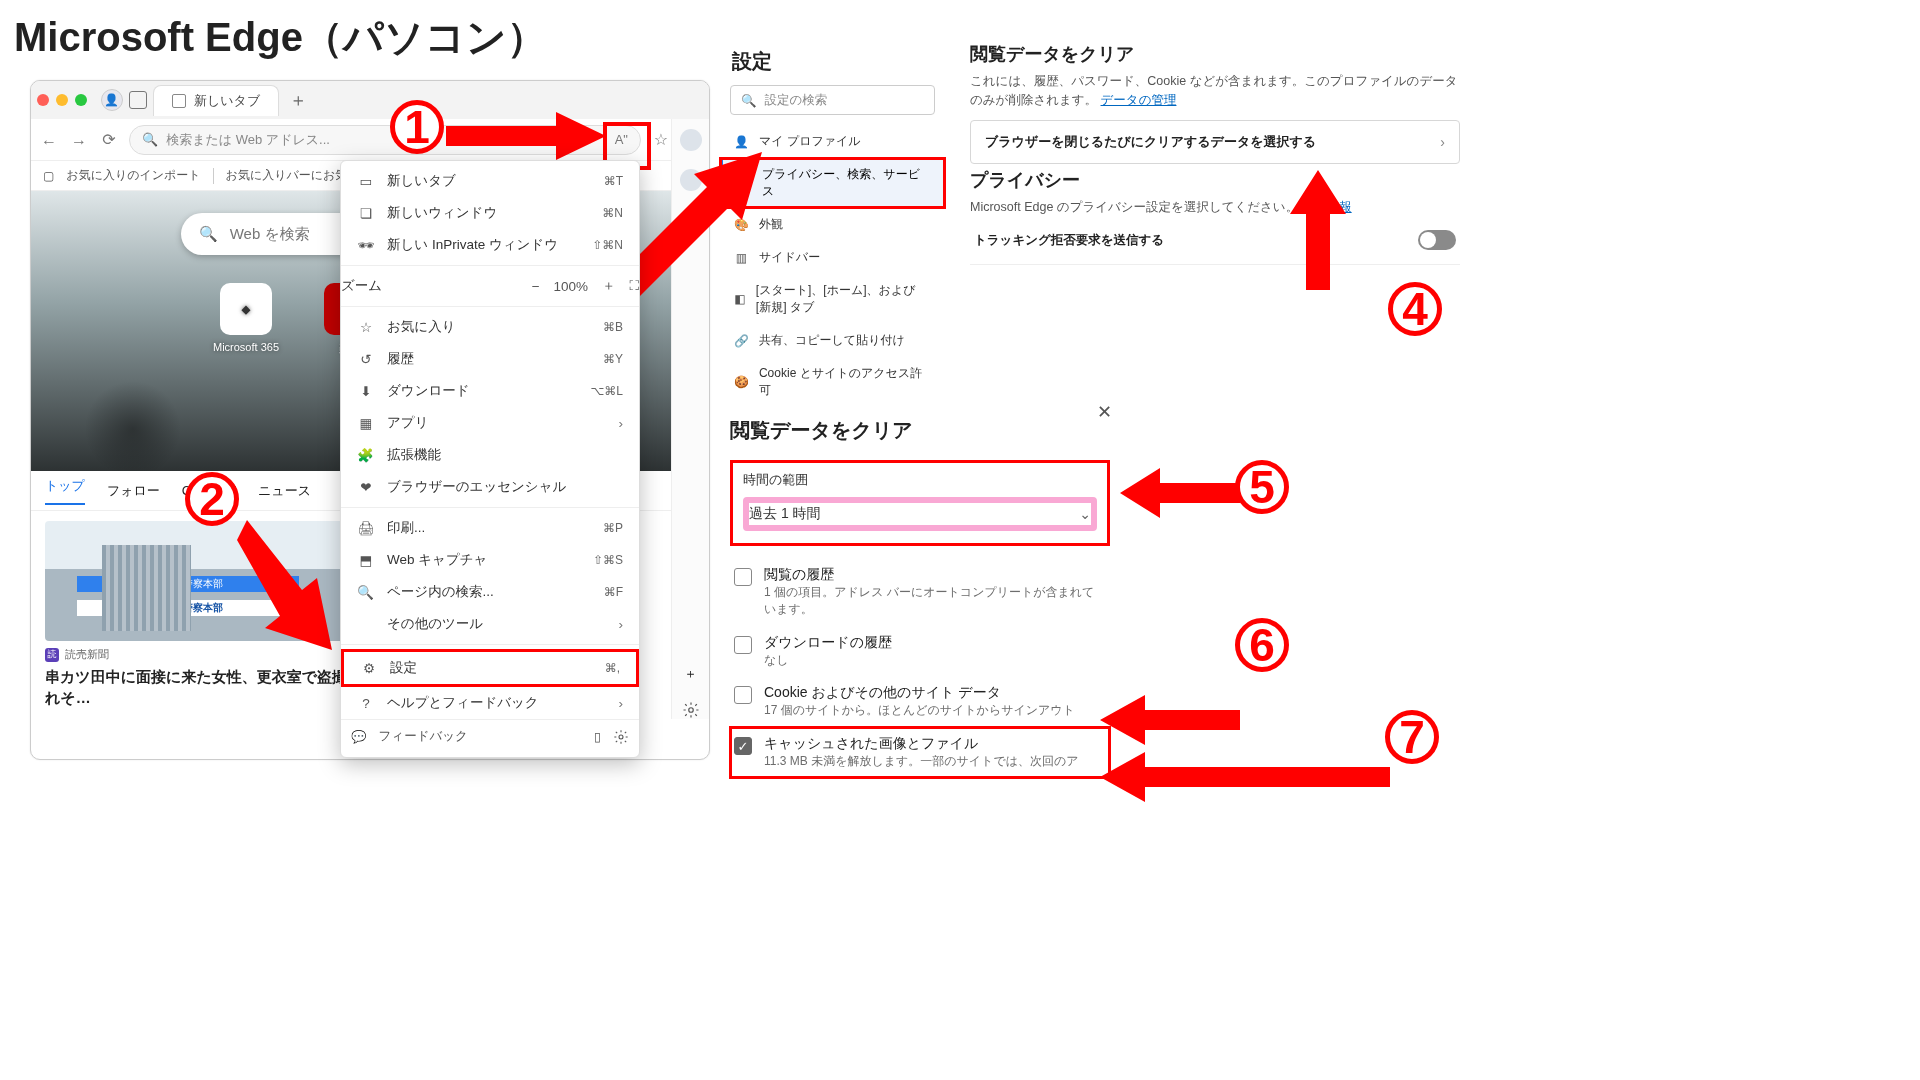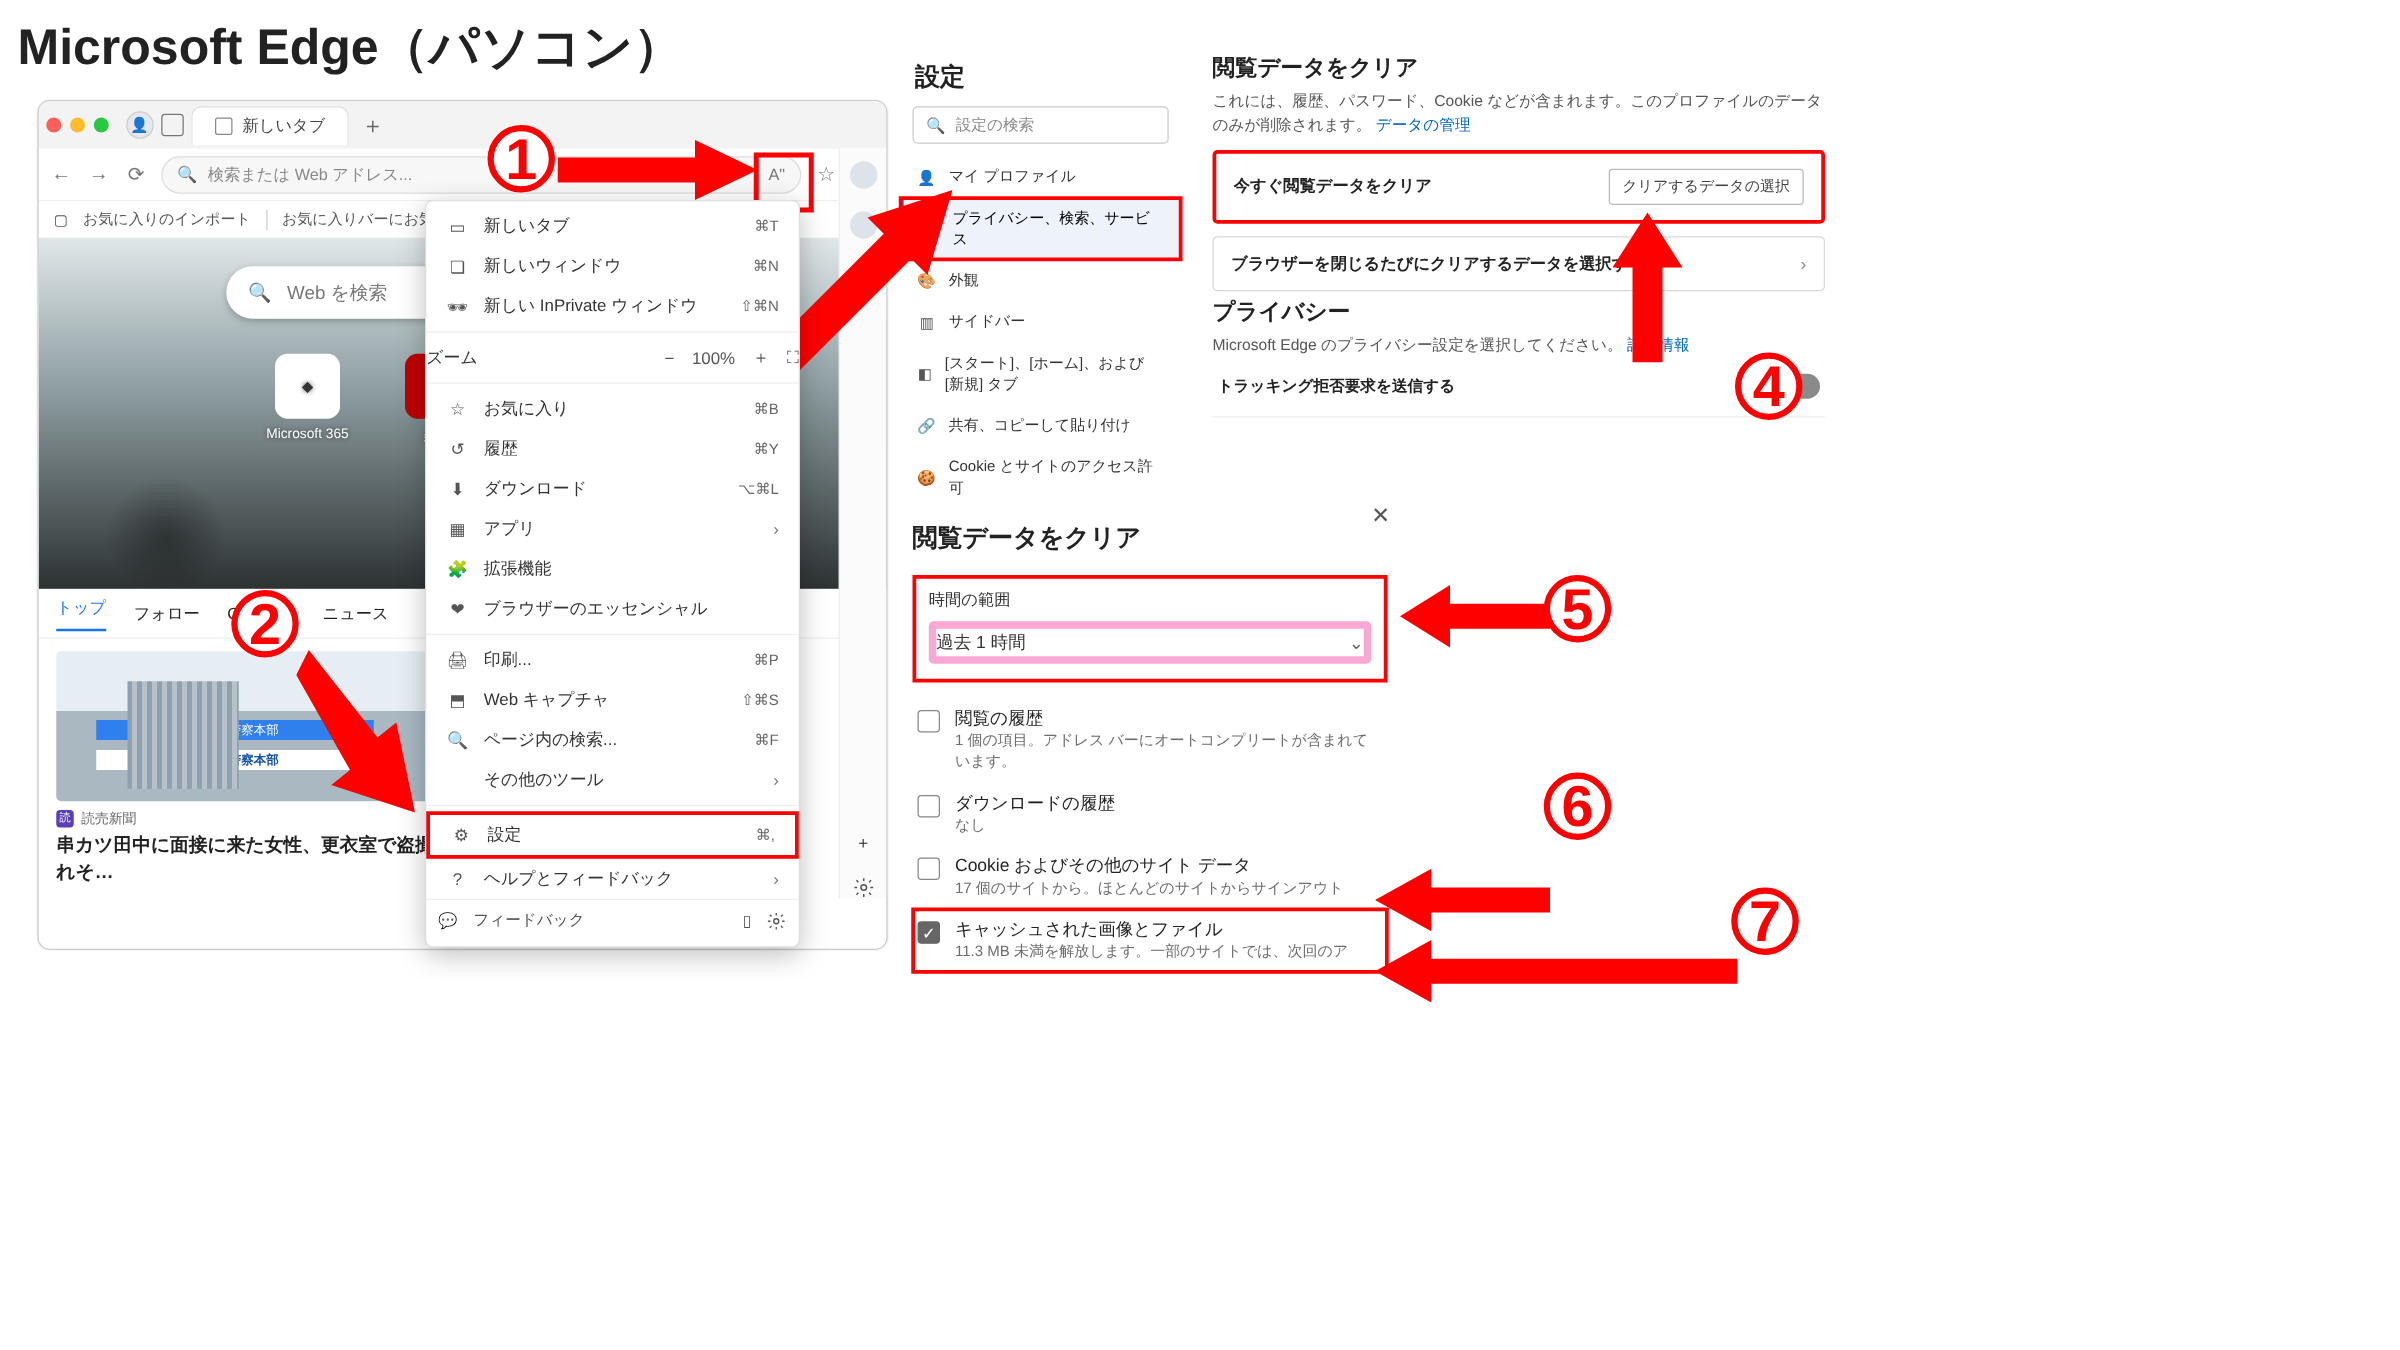--- a/index.html
+++ b/index.html
@@ -88,21 +88,21 @@
 .search-settings{display:flex;align-items:center;gap:8px;margin:0 10px 10px;height:30px;border:1px solid #ccc;border-radius:4px;padding:0 10px;color:#888;font-size:12.5px}
 .settings-item{display:flex;align-items:center;gap:10px;padding:8px 14px;font-size:12px;color:#333}
 .settings-item.active{background:#eef3fb;color:#000;border-left:3px solid #1a73e8}
 .settings-item .ic{width:15px;text-align:center;color:#555}
 .settings-item.hl{outline:3.5px solid #ff0000;outline-offset:-2px}
 
 
 #panel-cbd{position:absolute;left:970px;top:38px;width:490px;background:#fff;font-size:12.5px}
 #panel-cbd h2{font-size:18px;font-weight:700;margin:4px 0 6px}
 .note{color:#555;line-height:1.5}
-.note a{color:#0067c0;cursor:pointer}
+.note a{color:#0067c0;text-decoration:underline;cursor:pointer}
 .row-btn{display:flex;align-items:center;justify-content:space-between;border:1px solid #d7d7d7;border-radius:4px;padding:12px 14px;margin-top:10px;font-size:13px;background:#fff}
 .row-btn .pill{border:1px solid #bbb;border-radius:3px;padding:5px 10px;font-size:12px;color:#444;background:#fff}
 .row-btn .chev{color:#888;font-size:14px}
 .row-btn.hl{border:3.5px solid #ff0000}
 
 .priv-section h2{margin-top:28px}
 .toggle-row{display:flex;align-items:center;justify-content:space-between;padding:14px 4px;border-bottom:1px solid #eee}
 .toggle{width:38px;height:20px;border-radius:10px;background:#8a8a8a;position:relative}
 .toggle::after{content:"";position:absolute;top:2px;left:2px;width:16px;height:16px;border-radius:50%;background:#fff}
 .toggle.on{background:#0067c0}
@@ -433,24 +433,20 @@
         </div>
       </div>
 </div>
 
 <div id="panel-cbd">
   <h2>閲覧データをクリア</h2>
   <div class="note">
     <span>これには、履歴、パスワード、Cookie などが含まれます。このプロファイルのデータのみが削除されます。</span>
     <a>データの管理</a>
   </div>
-  <div class="row-btn hl">
-    <b>今すぐ閲覧データをクリア</b>
-    <span class="pill">クリアするデータの選択</span>
-  </div>
   <div class="row-btn">
     <b>ブラウザーを閉じるたびにクリアするデータを選択する</b>
     <span class="chev">›</span>
   </div>
 
   <div class="priv-section">
     <h2>プライバシー</h2>
     <div class="note">
       <span>Microsoft Edge のプライバシー設定を選択してください。</span>
       <a>詳細情報</a>

